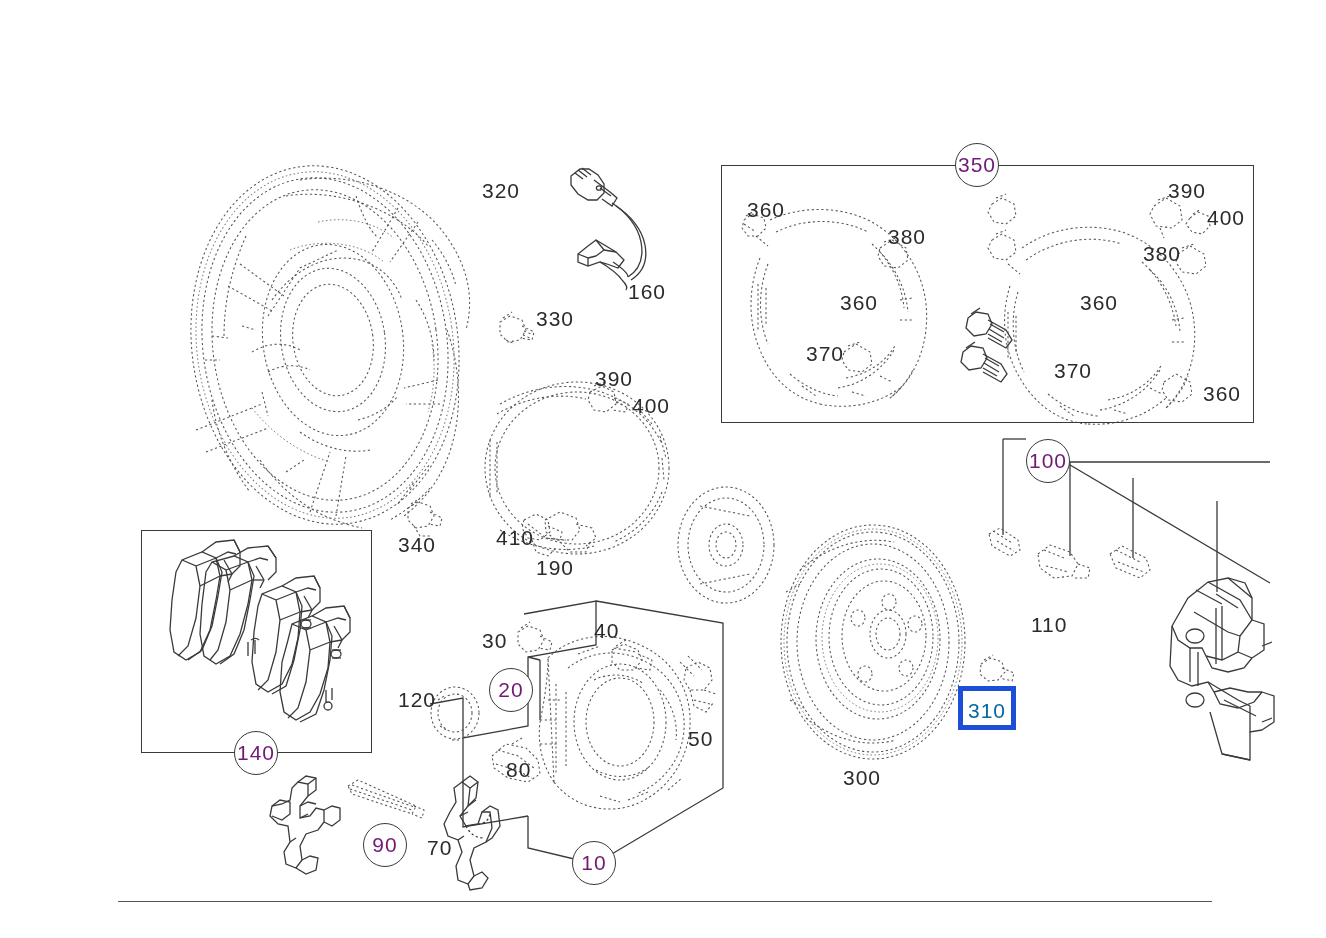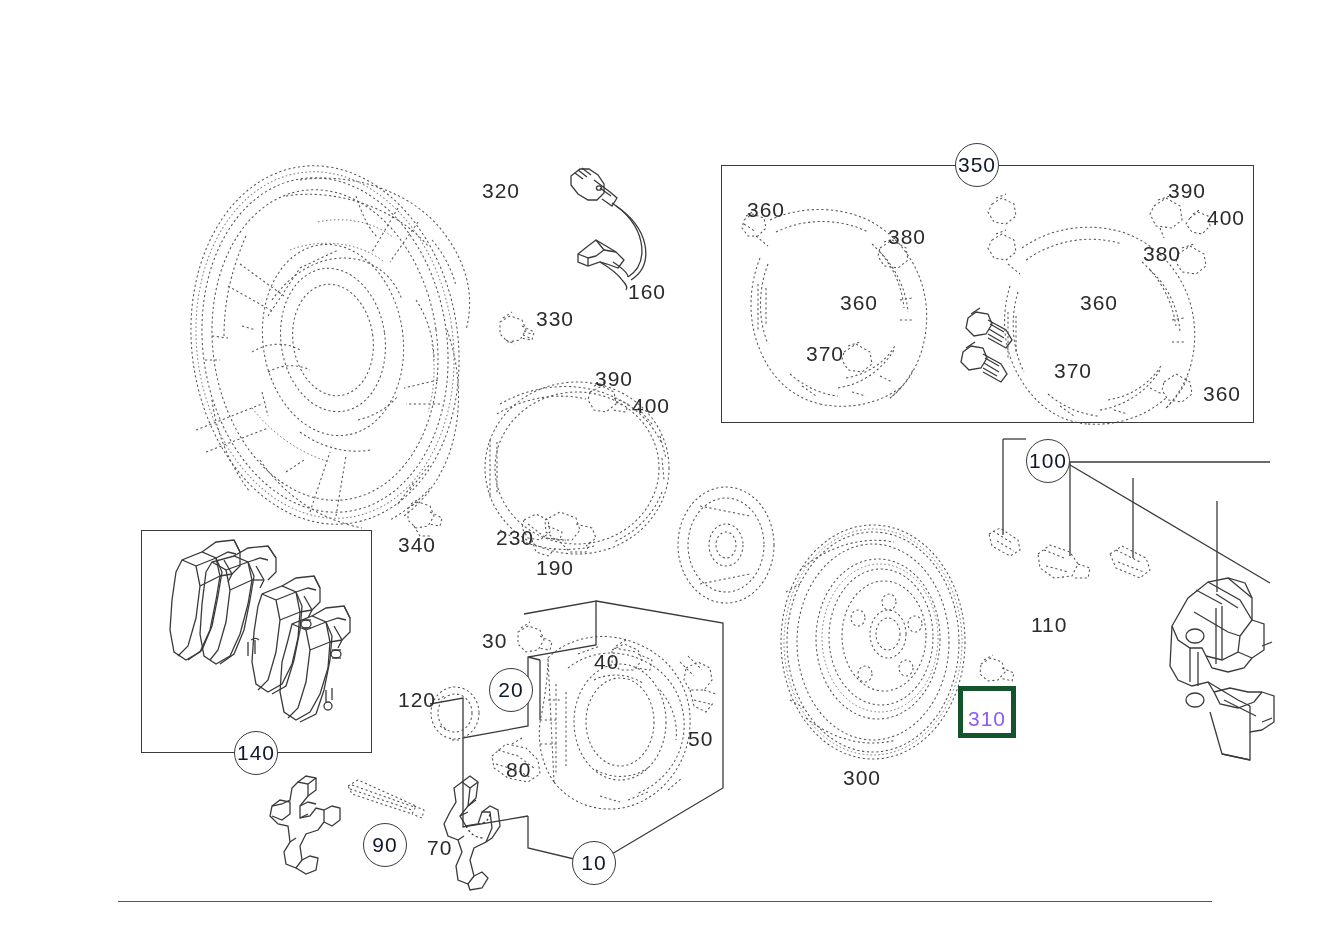--- a/index.html
+++ b/index.html
@@ -30,39 +30,39 @@
     font-family: "Liberation Sans", sans-serif;
     font-size: 21px;
     line-height: 21px;
     color: #2b2b2b;
     letter-spacing: 1px;
     white-space: nowrap;
     user-select: none;
   }
   .label-highlight {
     background: #ffffff;
-    border: 5px solid #14532d;
-    padding: 16px 5px 2px 5px;
-    color: #8b5cf6;
+    border: 5px solid #1d4ed8;
+    padding: 8px 5px 2px 5px;
+    color: #0369a1;
     font-size: 21px;
     line-height: 24px;
   }
   .circle-label {
     position: absolute;
     width: 44px;
     height: 44px;
     border: 1.4px solid #3a3a3a;
     border-radius: 50%;
     background: #ffffff;
     display: flex;
     align-items: center;
     justify-content: center;
     font-family: "Liberation Sans", sans-serif;
     font-size: 21px;
-    color: #0f172a;
+    color: #701a75;
     letter-spacing: 1px;
     box-sizing: border-box;
     user-select: none;
   }
   .group-box {
     position: absolute;
     border: 1.6px solid #3a3a3a;
     background: transparent;
     box-sizing: border-box;
   }
@@ -581,33 +581,33 @@
   <div class="label" style="left:628px; top:281px;">160</div>
 
   <div class="label" style="left:536px; top:308px;">330</div>
 
   <div class="label" style="left:595px; top:368px;">390</div>
 
   <div class="label" style="left:632px; top:395px;">400</div>
 
   <div class="label" style="left:398px; top:534px;">340</div>
 
-  <div class="label" style="left:496px; top:527px;">230</div>
+  <div class="label" style="left:496px; top:527px;">410</div>
 
   <div class="label" style="left:536px; top:557px;">190</div>
 
   <div class="label" style="left:843px; top:758px;margin-top:9px;">300</div>
 
   <div class="label label-highlight" style="left:958px; top:686px;">310</div>
 
   <div class="label" style="left:1031px; top:586px;margin-top:28px;">110</div>
 
   <div class="label" style="left:482px; top:630px;">30</div>
 
-  <div class="label" style="left:594px; top:620px;margin-top:31px;">40</div>
+  <div class="label" style="left:594px; top:620px;">40</div>
 
   <div class="label" style="left:688px; top:728px;">50</div>
 
   <div class="label" style="left:470px; top:759px;margin-left:36px;">80</div>
 
   <div class="label" style="left:427px; top:837px;">70</div>
 
   <div class="label" style="left:398px; top:689px;">120</div>
 
   <div class="label" style="left:747px; top:199px;">360</div>

